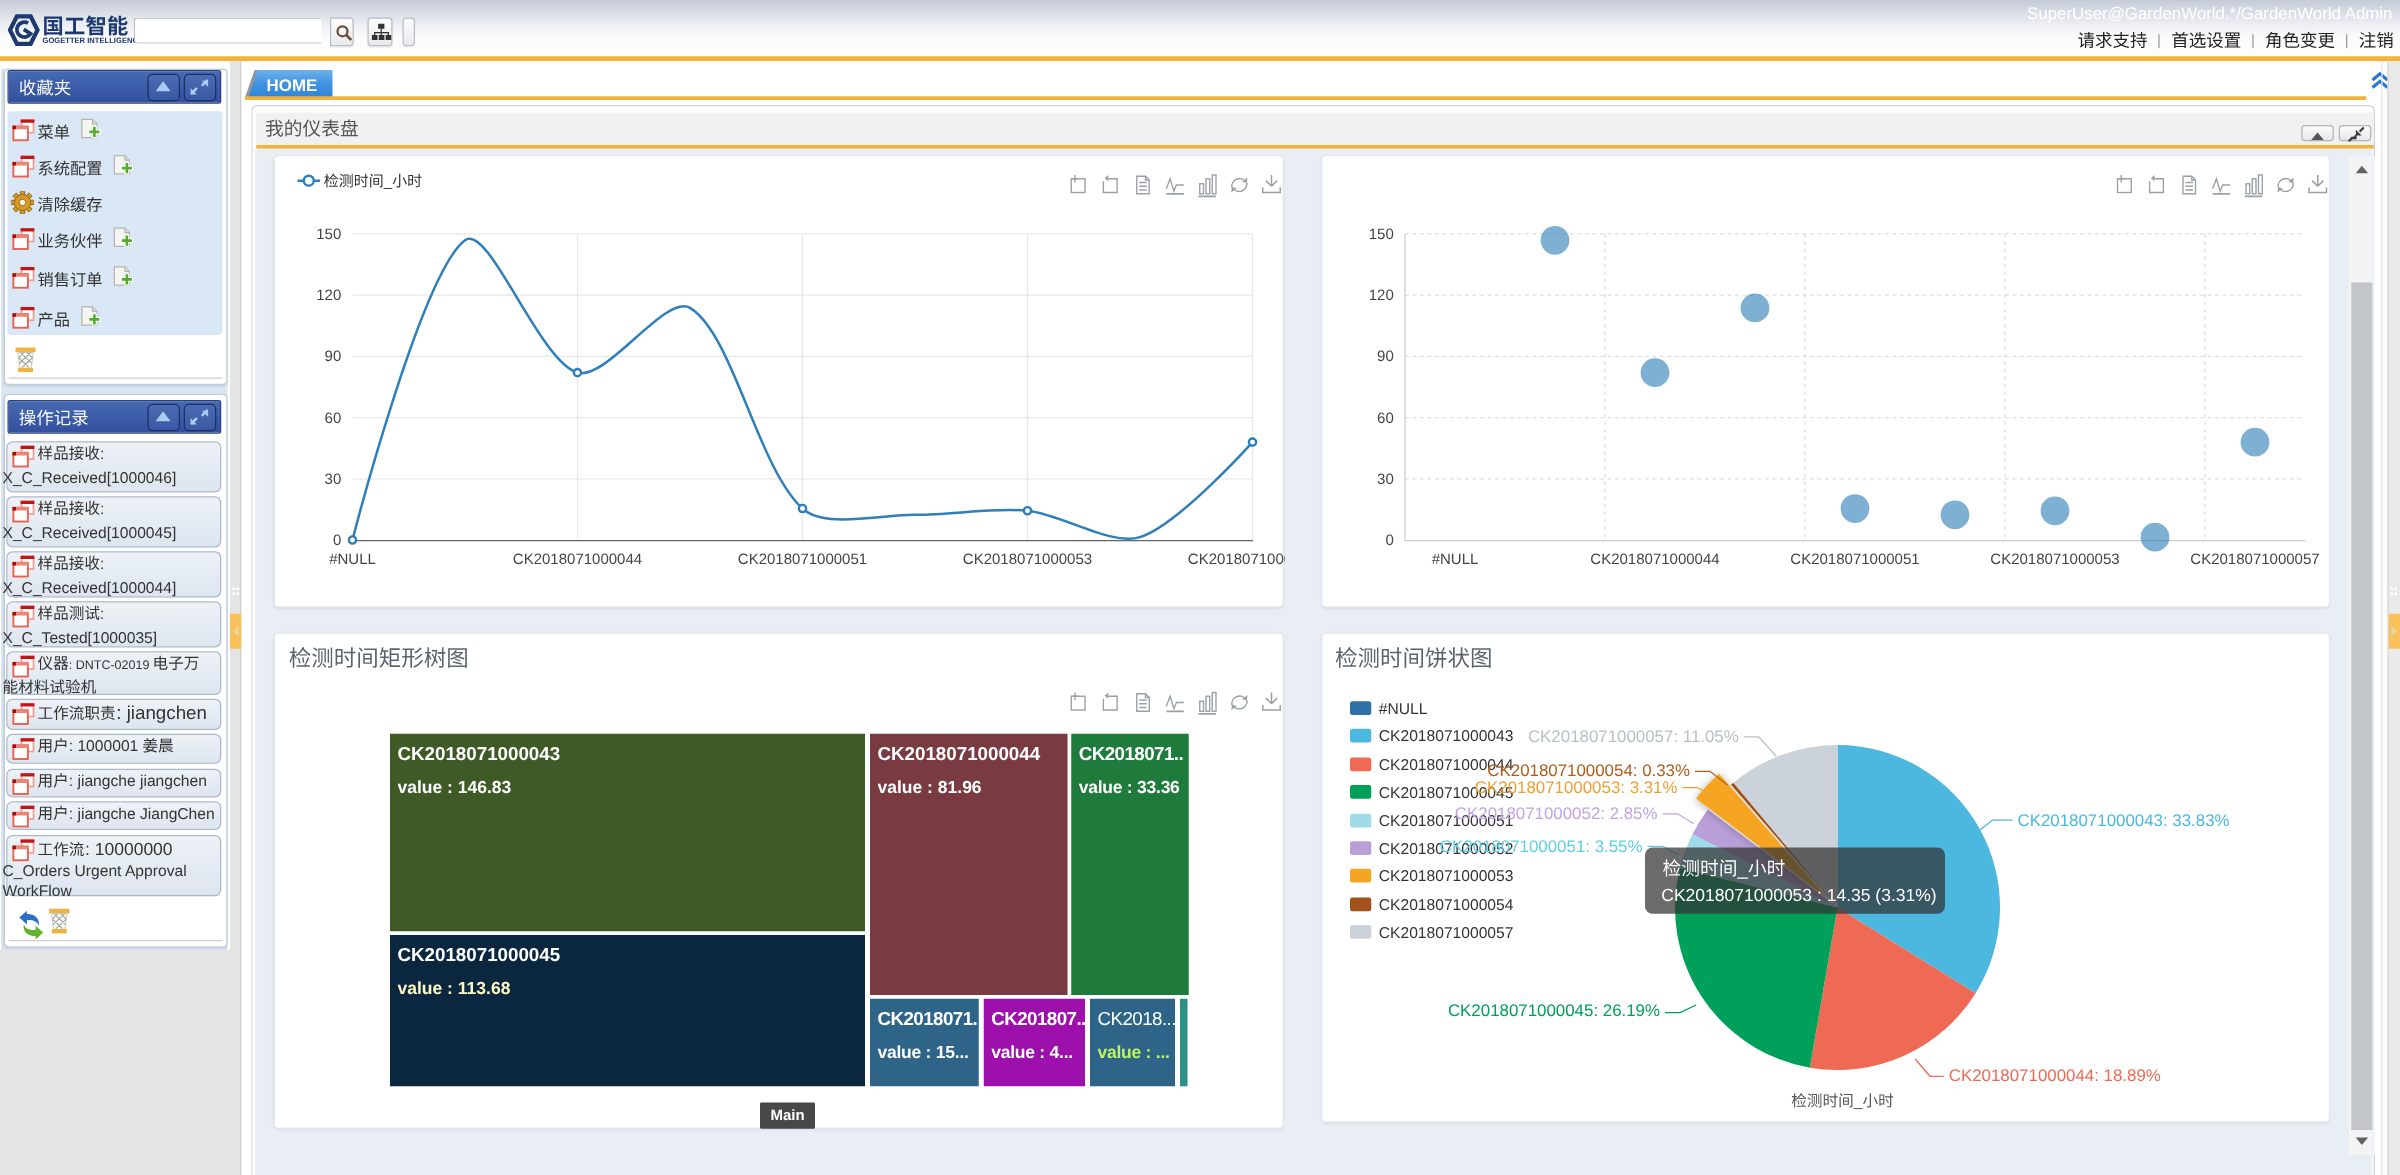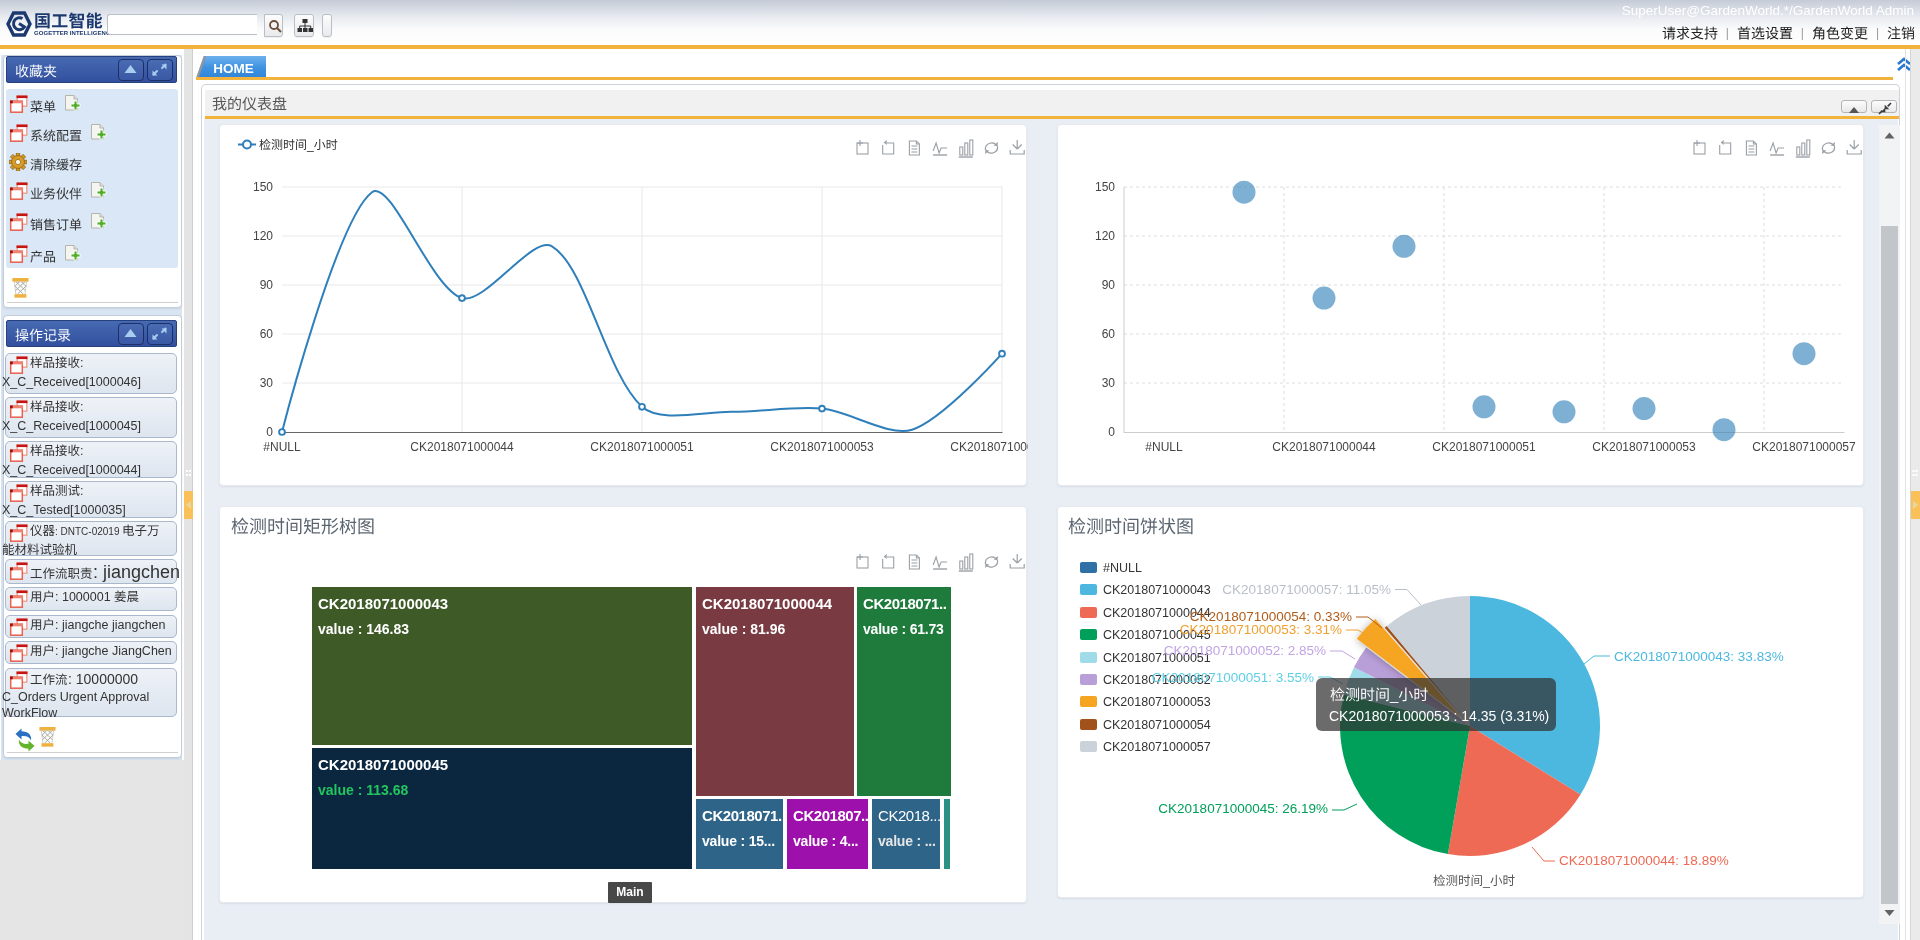--- a/index.html
+++ b/index.html
@@ -304,21 +304,21 @@
       <use href="#c673a" transform="translate(62.5,11.00) scale(0.01250,-0.01250)"></use>
     </svg></div>
 <div style="position:absolute;left:5px;top:559px;width:172px;height:25px;background:linear-gradient(#eef2f7,#dde5ef);border:1px solid #a9b8cc;border-radius:5px"></div>
 <svg width="19" height="19" style="position:absolute;left:9px;top:562px">
     <rect x="8.2" y="1.2" width="9.6" height="10" fill="#fff" stroke="#eda092" stroke-width="1.4"></rect>
     <path d="M7.5 0.5h11v2.6h-11z" fill="#c41414"></path>
     <rect x="1.7" y="6.2" width="11.6" height="11" fill="#fff" stroke="#e8604e" stroke-width="1.5"></rect>
     <path d="M1 5.5h13v2.8H1z" fill="#ee8374"></path>
     <path d="M1 5.5h2.8v2.8H1z" fill="#a80c0c"></path>
   </svg>
-<div style="position:absolute;left:30px;top:562px;width:146px;white-space:nowrap;font-size:18px;color:#333"><svg class="k" width="63" height="12.5" style="vertical-align:-1.50px;fill:#333">
+<div style="position:absolute;left:30px;top:562px;width:146px;white-space:nowrap;font-size:15px;color:#333"><svg class="k" width="63" height="12.5" style="vertical-align:-1.50px;fill:#333">
       <use href="#c5de5" transform="translate(0.0,11.00) scale(0.01250,-0.01250)"></use>
       <use href="#c4f5c" transform="translate(12.5,11.00) scale(0.01250,-0.01250)"></use>
       <use href="#c6d41" transform="translate(25.0,11.00) scale(0.01250,-0.01250)"></use>
       <use href="#c804c" transform="translate(37.5,11.00) scale(0.01250,-0.01250)"></use>
       <use href="#c8d23" transform="translate(50.0,11.00) scale(0.01250,-0.01250)"></use>
     </svg><span>: jiangchen</span></div>
 <div style="position:absolute;left:5px;top:587px;width:172px;height:24px;background:linear-gradient(#eef2f7,#dde5ef);border:1px solid #a9b8cc;border-radius:5px"></div>
 <svg width="19" height="19" style="position:absolute;left:9px;top:590px">
     <rect x="8.2" y="1.2" width="9.6" height="10" fill="#fff" stroke="#eda092" stroke-width="1.4"></rect>
     <path d="M7.5 0.5h11v2.6h-11z" fill="#c41414"></path>
@@ -650,41 +650,41 @@
         <path d="M797.2 7v9m0 0l-4.5-4.5M797.2 16l4.5-4.5"></path>
         <path d="M790.2 17v4h14v-4"></path>
       </g>
     </svg>
     <div style="position:absolute;left:92px;top:80px;width:380px;height:158px;background:#3e5a27">
       <div style="position:absolute;left:6px;top:8px;right:0;overflow:hidden;white-space:nowrap;font-size:15px;font-weight:bold;color:#fff;letter-spacing:0px">CK2018071000043</div>
       <div style="position:absolute;left:6px;top:34px;right:0;overflow:hidden;white-space:nowrap;font-size:14px;font-weight:bold;color:#fff;letter-spacing:0px">value : 146.83</div>
     </div>
     <div style="position:absolute;left:92px;top:241px;width:380px;height:121px;background:#0b2740">
       <div style="position:absolute;left:6px;top:8px;right:0;overflow:hidden;white-space:nowrap;font-size:15px;font-weight:bold;color:#fff;letter-spacing:0px">CK2018071000045</div>
-      <div style="position:absolute;left:6px;top:34px;right:0;overflow:hidden;white-space:nowrap;font-size:14px;font-weight:bold;color:#22c55e;letter-spacing:0px">value : 113.68</div>
+      <div style="position:absolute;left:6px;top:34px;right:0;overflow:hidden;white-space:nowrap;font-size:14px;font-weight:bold;color:#fef9c3;letter-spacing:0px">value : 113.68</div>
     </div>
     <div style="position:absolute;left:476px;top:80px;width:158px;height:209px;background:#793a42">
       <div style="position:absolute;left:6px;top:8px;right:0;overflow:hidden;white-space:nowrap;font-size:15px;font-weight:bold;color:#fff;letter-spacing:0px">CK2018071000044</div>
       <div style="position:absolute;left:6px;top:34px;right:0;overflow:hidden;white-space:nowrap;font-size:14px;font-weight:bold;color:#fff;letter-spacing:0px">value : 81.96</div>
     </div>
     <div style="position:absolute;left:637px;top:80px;width:94px;height:209px;background:#1e7b3c">
       <div style="position:absolute;left:6px;top:8px;right:0;overflow:hidden;white-space:nowrap;font-size:15px;font-weight:bold;color:#fff;letter-spacing:-0.45px">CK2018071..</div>
-      <div style="position:absolute;left:6px;top:34px;right:0;overflow:hidden;white-space:nowrap;font-size:14px;font-weight:bold;color:#fff;letter-spacing:-0.2px">value : 61.73</div>
+      <div style="position:absolute;left:6px;top:34px;right:0;overflow:hidden;white-space:nowrap;font-size:14px;font-weight:bold;color:#fff;letter-spacing:-0.2px">value : 33.36</div>
     </div>
     <div style="position:absolute;left:476px;top:292px;width:87px;height:70px;background:#2e6488">
       <div style="position:absolute;left:6px;top:8px;right:0;overflow:hidden;white-space:nowrap;font-size:15px;font-weight:bold;color:#fff;letter-spacing:-0.45px">CK2018071.</div>
       <div style="position:absolute;left:6px;top:34px;right:0;overflow:hidden;white-space:nowrap;font-size:14px;font-weight:bold;color:#fff;letter-spacing:-0.2px">value : 15...</div>
     </div>
     <div style="position:absolute;left:567px;top:292px;width:81px;height:70px;background:#9d10ab">
       <div style="position:absolute;left:6px;top:8px;right:0;overflow:hidden;white-space:nowrap;font-size:15px;font-weight:bold;color:#fff;letter-spacing:-0.45px">CK201807..</div>
       <div style="position:absolute;left:6px;top:34px;right:0;overflow:hidden;white-space:nowrap;font-size:14px;font-weight:bold;color:#fff;letter-spacing:-0.2px">value : 4...</div>
     </div>
     <div style="position:absolute;left:652px;top:292px;width:68px;height:70px;background:#2e6488">
       <div style="position:absolute;left:6px;top:8px;right:0;overflow:hidden;white-space:nowrap;font-size:15px;font-weight:normal;color:#fff;letter-spacing:-0.45px">CK2018...</div>
-      <div style="position:absolute;left:6px;top:34px;right:0;overflow:hidden;white-space:nowrap;font-size:14px;font-weight:bold;color:#e5e5e5;letter-spacing:-0.2px">value : ...</div>
+      <div style="position:absolute;left:6px;top:34px;right:0;overflow:hidden;white-space:nowrap;font-size:14px;font-weight:bold;color:#bef264;letter-spacing:-0.2px">value : ...</div>
     </div>
     <div style="position:absolute;left:724px;top:292px;width:6px;height:70px;background:#2a9184"></div>
     <div style="position:absolute;left:388px;top:375px;width:44px;height:21px;background:rgba(40,40,40,.85);color:#fff;font-size:12px;font-weight:bold;text-align:center;line-height:21px;border-radius:1px">Main</div>
   </div>
 <div class="panel" style="left:1057px;top:506px;width:807px;height:392px">
     <div style="position:absolute;left:10px;top:10px"><svg class="k" width="126" height="18" style="vertical-align:-2.16px;fill:#5a6470">
         <use href="#c68c0" transform="translate(0.0,15.84) scale(0.01800,-0.01800)"></use>
         <use href="#c6d4b" transform="translate(18.0,15.84) scale(0.01800,-0.01800)"></use>
         <use href="#c65f6" transform="translate(36.0,15.84) scale(0.01800,-0.01800)"></use>
         <use href="#c95f4" transform="translate(54.0,15.84) scale(0.01800,-0.01800)"></use>

